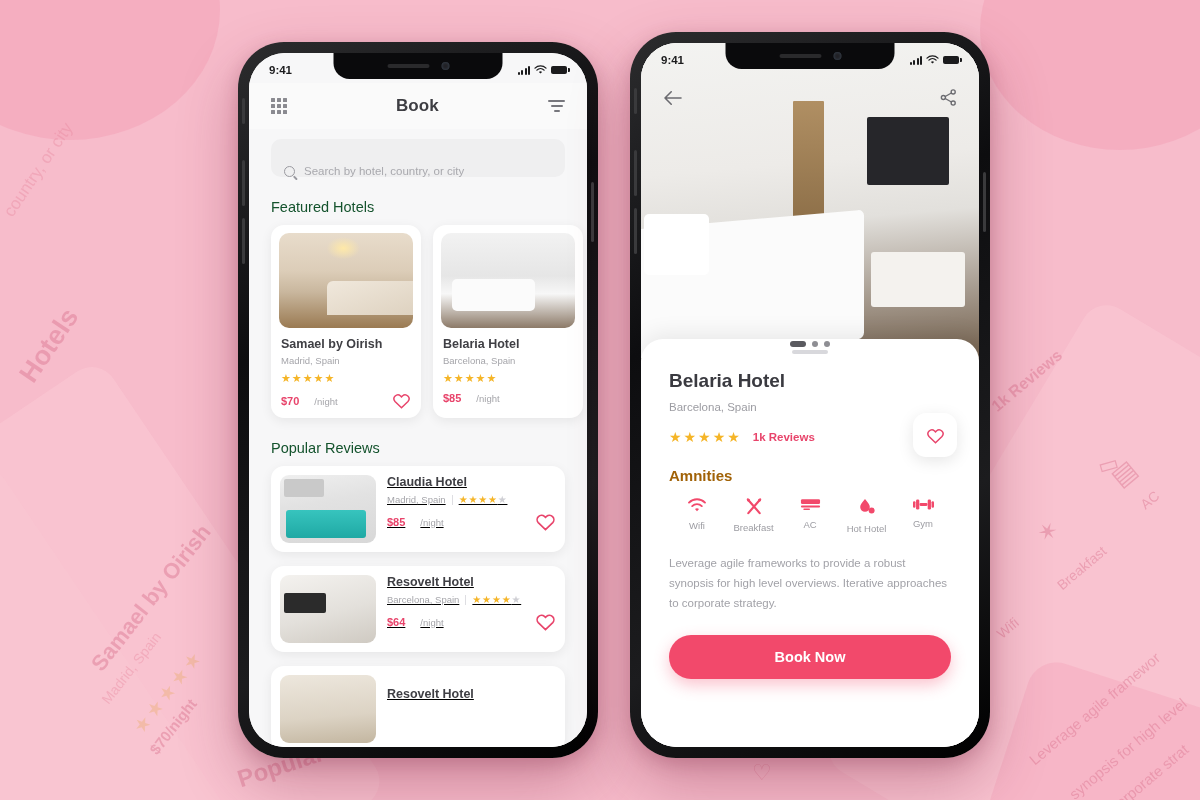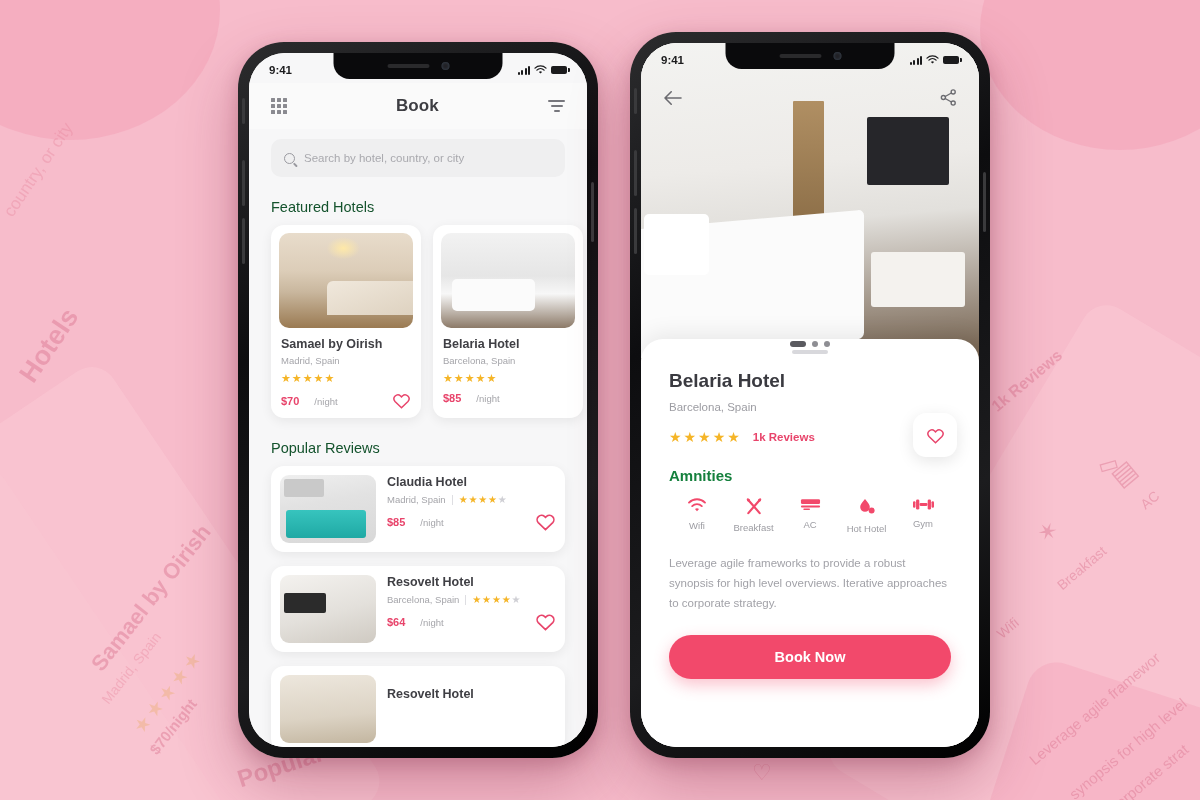--- a/index.html
+++ b/index.html
@@ -76,21 +76,21 @@
   .grid9 { display:grid; grid-template-columns:repeat(3,3.5px); gap:2.6px; cursor:pointer; }
   .grid9 span { width:3.5px; height:3.5px; background:#8a8a90; border-radius:.5px; display:block; }
   .apptitle { font-size:17px; font-weight:700; color:#3d3d42; letter-spacing:.1px; }
   .filter { display:flex; flex-direction:column; gap:3px; align-items:center; cursor:pointer; }
   .filter i { display:block; height:1.8px; background:#77777d; border-radius:1px; }
   .filter i:nth-child(1){width:17px}.filter i:nth-child(2){width:12px}.filter i:nth-child(3){width:6px}
 
   .searchwrap { padding:10px 22px 0; }
   .searchbox {
     height:38px; border-radius:10px; background:#EFEFF0;
-    display:flex; align-items:center; gap:9px; padding:0 13px;
+    display:flex; align-items:flex-end; gap:9px; padding:0 13px;
   }
   .searchbox .ph { font-size:11.5px; color:#A9A9AE; }
   .mag { width:11px; height:11px; border:1.6px solid #9a9aa0; border-radius:50%; position:relative; flex:none; }
   .mag::after{content:"";position:absolute;right:-4px;bottom:-3px;width:5px;height:1.6px;background:#9a9aa0;transform:rotate(45deg);border-radius:1px;}
 
   .sect { font-size:14.5px; font-weight:400; color:#14532d; padding:22px 22px 10px; }
 
   .featrow { display:flex; gap:12px; padding:0 0 0 22px; }
   .fcard {
     flex:none; width:150px; background:#fff; border-radius:13px;
@@ -102,21 +102,21 @@
   .fstars { padding:6px 10px 0; font-size:11px; letter-spacing:1px; color:#F5B528; }
   .fprice { padding:7px 10px 0; display:flex; align-items:center; justify-content:space-between; }
   .pv { font-size:11px; font-weight:700; color:#E8446B; }
   .pv small { font-weight:400; color:#A5A5AA; font-size:9.5px;padding-left:15px; }
 
   .popcard {
     display:flex; gap:11px; background:#fff; border-radius:13px; margin:0 22px 14px;
     box-shadow:0 3px 12px rgba(0,0,0,.07); padding:9px; align-items:stretch;
   }
   .pimg { width:96px; height:68px; border-radius:9px; overflow:hidden; flex:none; position:relative; }
-  .pinfo { flex:1; min-width:0; position:relative; }
+  .pinfo { flex:1; min-width:0; position:relative;text-decoration:underline; }
   .pname { font-size:12.5px; font-weight:700; color:#3f3f44; }
   .prow2 { display:flex; align-items:center; gap:6px; margin-top:5px; }
   .prow2 .loc { font-size:9.5px; color:#A5A5AA; }
   .vline { width:1px; height:10px; background:#DEDEE2; }
   .pst { font-size:10px; letter-spacing:.8px; color:#F5B528; }
   .pst .off { color:#CFCFD4; }
   .prow3 { display:flex; align-items:center; justify-content:space-between; margin-top:7px; }
 
   .heart { cursor:pointer; flex:none; }
 
@@ -141,21 +141,21 @@
   .dtitle { font-size:19px; font-weight:700; color:#3a3a40; margin-top:16px; }
   .dloc { font-size:11.5px; color:#9C9CA2; margin-top:9px; }
   .drate { display:flex; align-items:center; gap:11px; margin-top:16px; }
   .drate .st { font-size:14px; letter-spacing:2px; color:#F5B528; }
   .rev { font-size:11.5px; font-weight:700; color:#E8446B; }
   .favbtn {
     position:absolute; right:22px; top:74px; width:44px; height:44px; border-radius:13px;
     background:#fff; box-shadow:0 4px 16px rgba(0,0,0,.10);
     display:flex; align-items:center; justify-content:center; cursor:pointer;
   }
-  .amtitle { font-size:15px; font-weight:700; color:#15803d; margin-top:22px; }
+  .amtitle { font-size:15px; font-weight:700; color:#a16207; margin-top:22px; }
   .amrow { display:flex; justify-content:space-between; margin-top:14px; }
   .am { display:flex; flex-direction:column; align-items:center; gap:7px; width:56px; cursor:pointer; }
   .am .lbl { font-size:9.5px; color:#9C9CA2; }
   .ddesc { font-size:11.5px; line-height:1.72; color:#A2A2A8; margin-top:20px; }
   .book {
     margin-top:22px; height:44px; border-radius:22px; background:#F2496B;
     display:flex; align-items:center; justify-content:center;
     color:#fff; font-size:14.5px; font-weight:700; cursor:pointer;
     box-shadow:0 6px 16px rgba(242,73,107,.33);
   }

